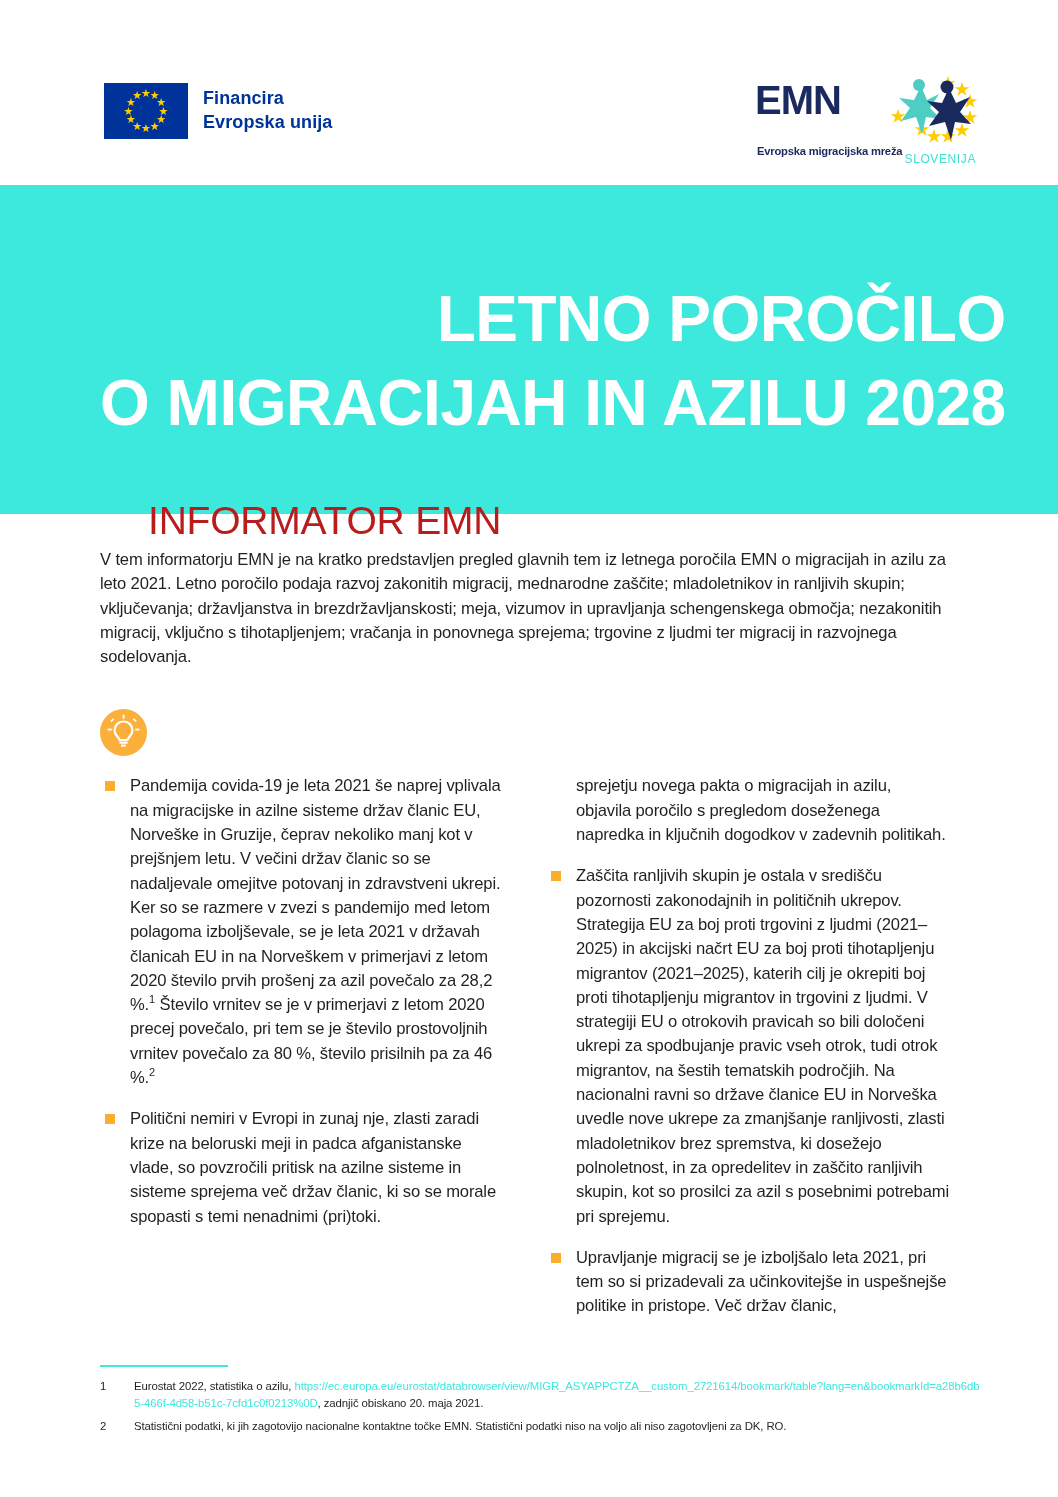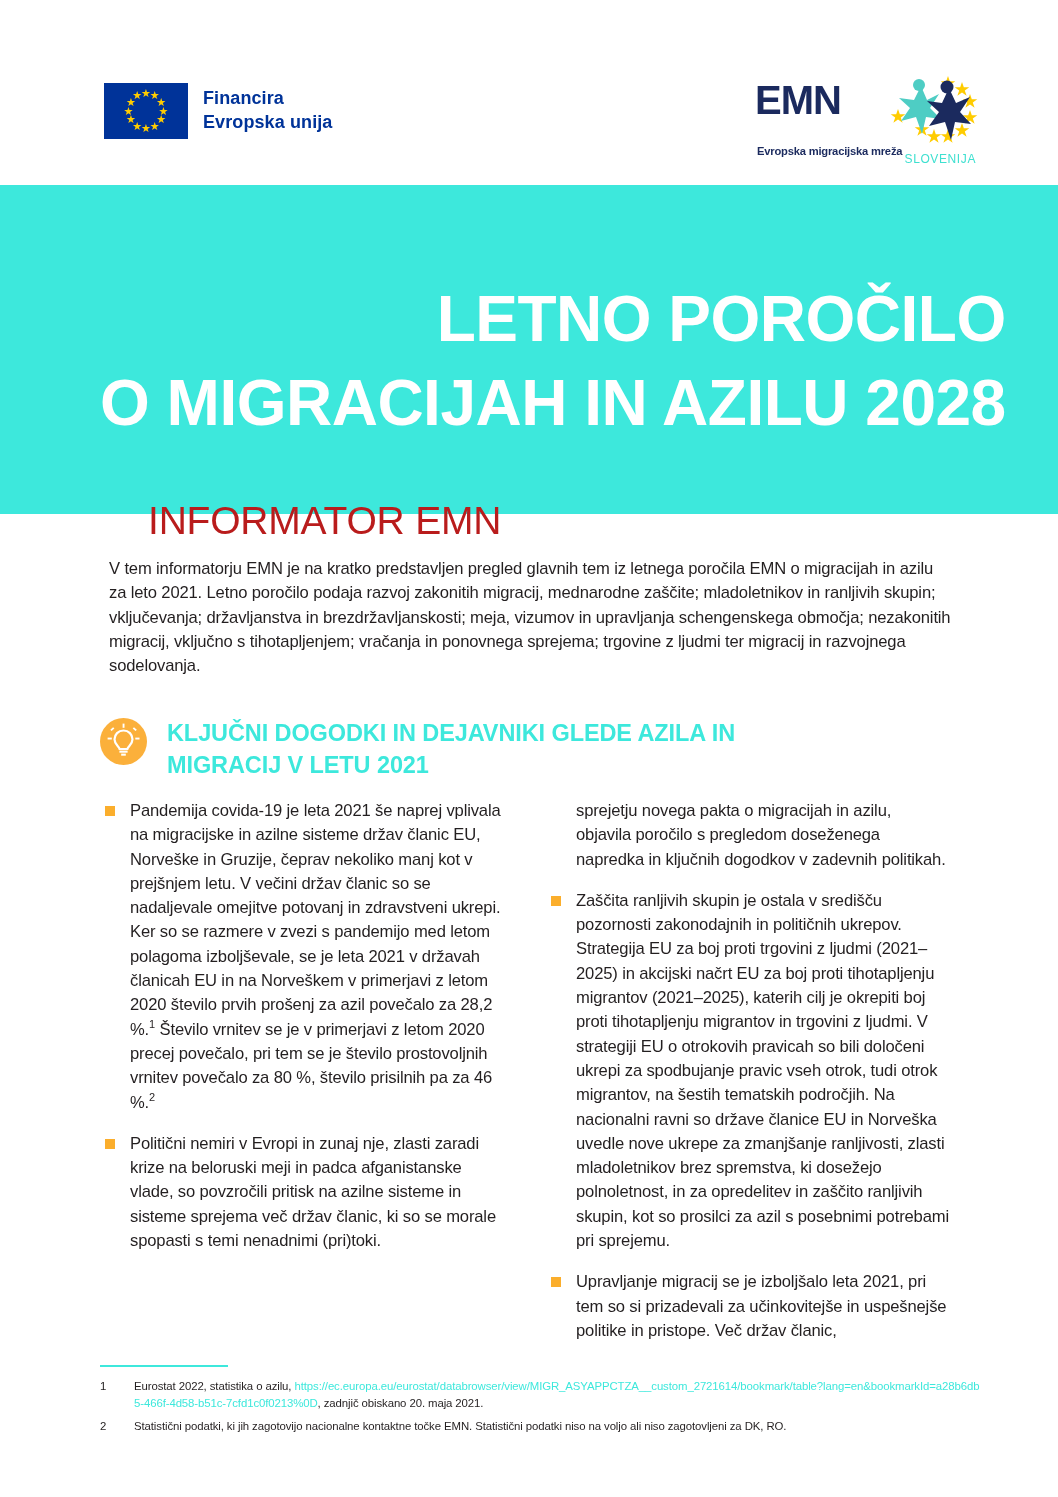--- a/index.html
+++ b/index.html
@@ -140,21 +140,21 @@
   }
 
   
   .content {
     padding: 34px 98px 0 100px;
   }
   .intro-paragraph {
     font-size: 16.6px;
     line-height: 1.465;
     color: #231f20;
-    margin: 9px;
+    margin: 0;
     letter-spacing: -0.15px;
     max-width: 862px;
   }
 
   .section-heading-row {
     display: flex;
     align-items: flex-start;
     gap: 20px;
     margin-top: 38px;
   }
@@ -311,21 +311,20 @@
         <path d="M23.5,12.5 c-5.2,0 -9,4 -9,8.8 c0,3.3 1.8,5.4 3.3,7 c1,1.1 1.6,1.8 1.8,2.7 l7.8,0 c0.2,-0.9 0.8,-1.6 1.8,-2.7 c1.5,-1.6 3.3,-3.7 3.3,-7 C32.5,16.5 28.7,12.5 23.5,12.5 Z" fill="none" stroke="#ffffff" stroke-width="2.2"></path>
         <rect x="19.4" y="32.6" width="8.2" height="2.1" fill="#ffffff"></rect>
         <rect x="21.2" y="35.6" width="4.6" height="2.1" fill="#ffffff"></rect>
         <rect x="22.6" y="5.6" width="1.9" height="4.2" fill="#ffffff"></rect>
         <rect x="32.9" y="10.2" width="3.8" height="1.9" fill="#ffffff" transform="rotate(42 34.8 11.1)"></rect>
         <rect x="10.4" y="10.2" width="3.8" height="1.9" fill="#ffffff" transform="rotate(-42 12.3 11.1)"></rect>
         <rect x="35.3" y="19.6" width="4.2" height="1.9" fill="#ffffff"></rect>
         <rect x="7.6" y="19.6" width="4.2" height="1.9" fill="#ffffff"></rect>
       </svg>
     </div>
-    <div class="section-heading"><span>KLJUČNI DOGODKI IN DEJAVNIKI GLEDE AZILA IN</span><br><span>MIGRACIJ V LETU 2021</span></div>
   </div>
 
   <div class="columns">
 
     <div class="col col-left">
       <ul class="bullets">
         <li><span>Pandemija covida-19 je leta 2021 še naprej vplivala na migracijske in azilne sisteme držav članic EU, Norveške in Gruzije, čeprav nekoliko manj kot v prejšnjem letu. V večini držav članic so se nadaljevale omejitve potovanj in zdravstveni ukrepi. Ker so se razmere v zvezi s pandemijo med letom polagoma izboljševale, se je leta 2021 v državah članicah EU in na Norveškem v primerjavi z letom 2020 število prvih prošenj za azil povečalo za 28,2 %.</span><sup>1</sup><span> Število vrnitev se je v primerjavi z letom 2020 precej povečalo, pri tem se je število prostovoljnih vrnitev povečalo za 80 %, število prisilnih pa za 46 %.</span><sup>2</sup></li>
         <li>Politični nemiri v Evropi in zunaj nje, zlasti zaradi krize na beloruski meji in padca afganistanske vlade, so povzročili pritisk na azilne sisteme in sisteme sprejema več držav članic, ki so se morale spopasti s temi nenadnimi (pri)toki.</li>
       </ul>
     </div>

